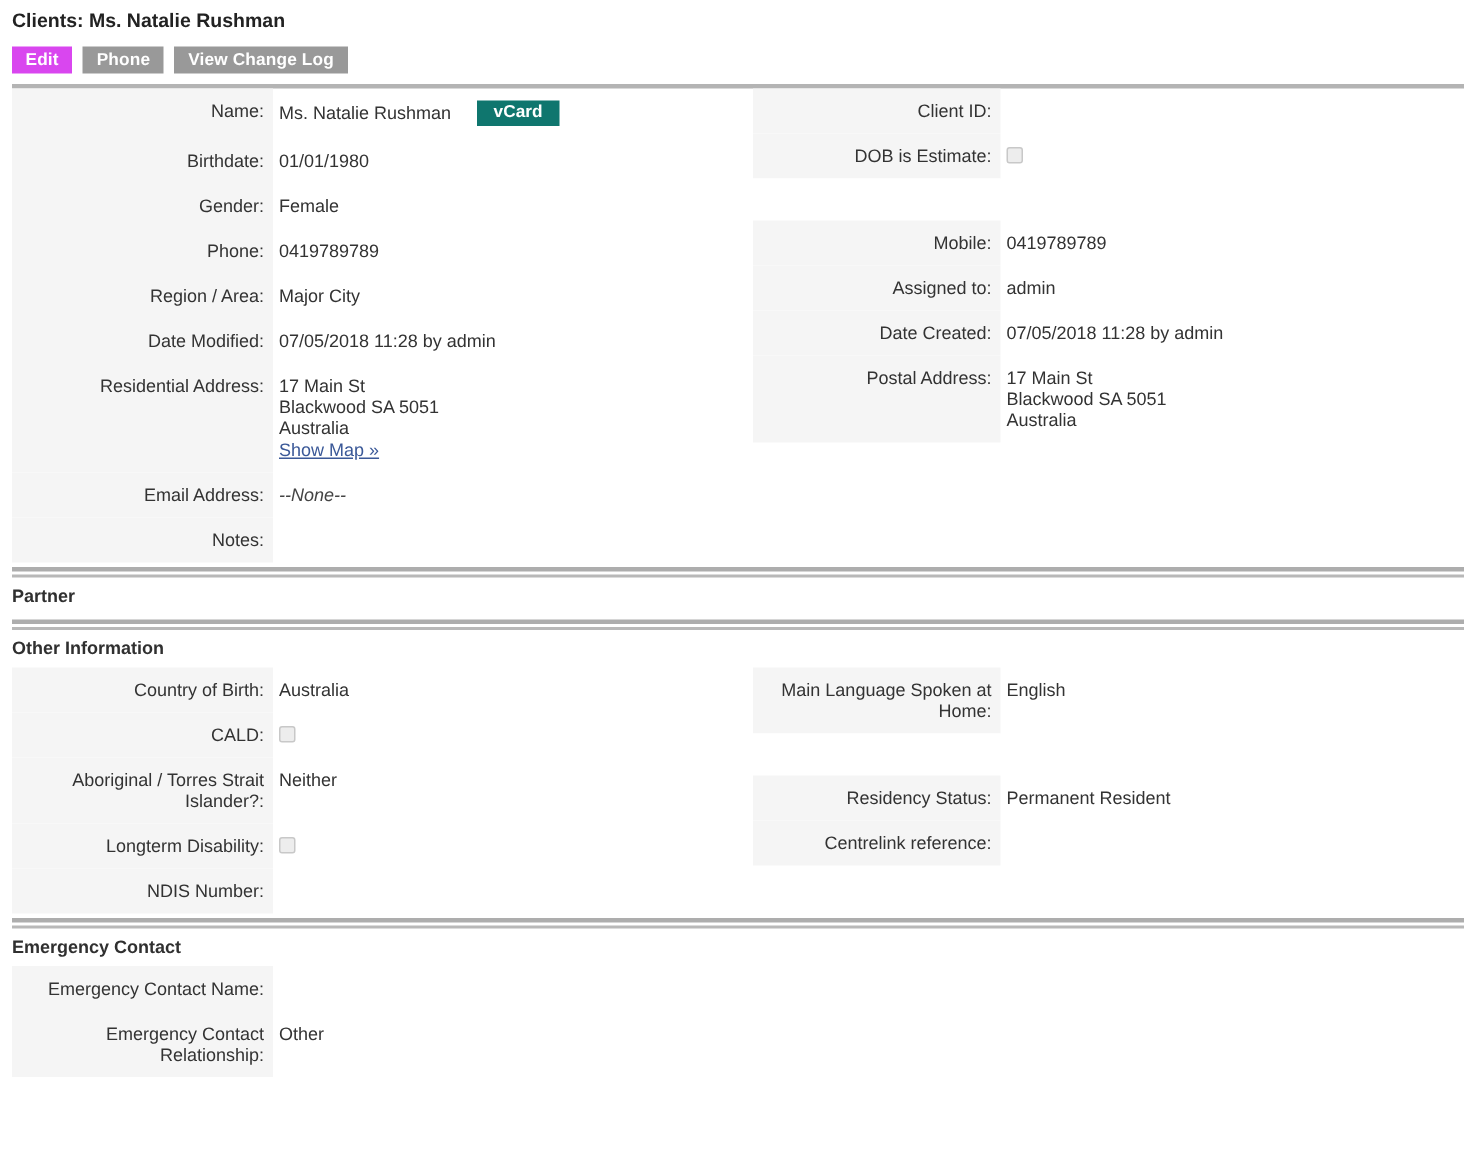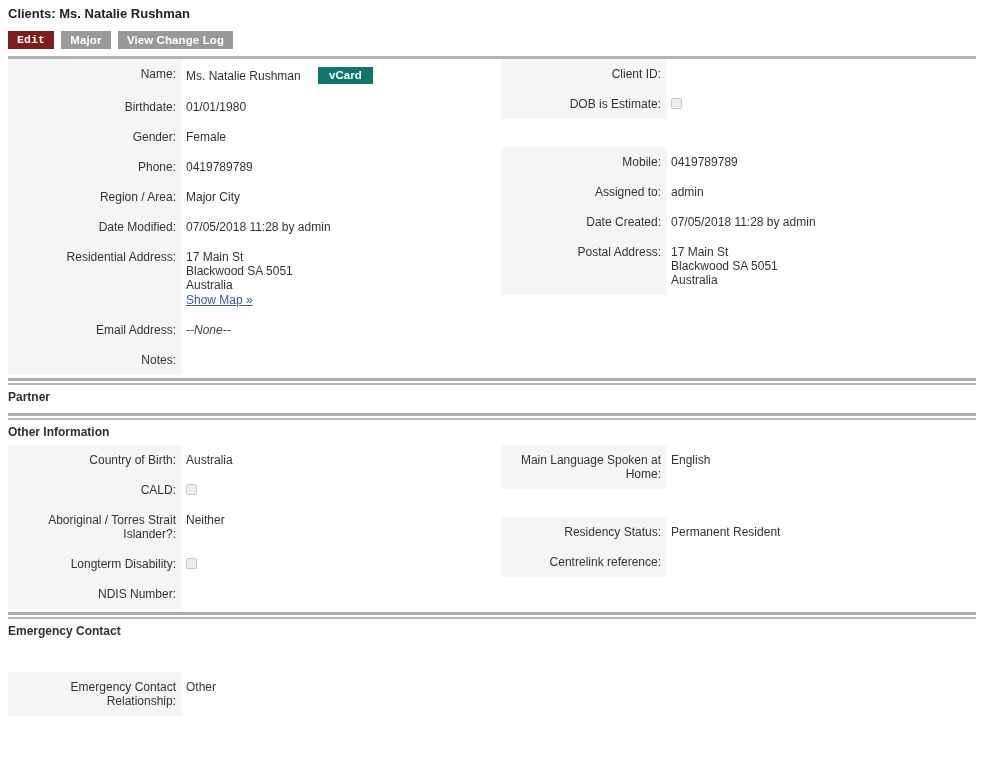--- a/index.html
+++ b/index.html
@@ -46,21 +46,21 @@
     color: #ffffff;
     background: #999999;
     border: 0;
     margin-right: 4px;
     vertical-align: top;
     text-align: center;
     cursor: pointer;
     font-family: "Liberation Sans", sans-serif;
     letter-spacing: 0.1px;
   }
-  .btn.primary { background: #7f1d1d; font-family: Liberation Mono, monospace; }
+  .btn.primary { background: #d946ef; }
 
   
   .rule-top {
     margin: 7px 8px 0 8px;
     height: 3px;
     background: #b4b4b4;
   }
   .rule-double {
     margin: 0 8px;
     padding-top: 3px;
@@ -173,21 +173,21 @@
 </style>
 </head>
 <body>
 
 <div class="page">
 
   <div class="page-title">Clients: Ms. Natalie Rushman</div>
 
   <div class="action-bar">
     <span class="btn primary">Edit</span>
-    <span class="btn">Major</span>
+    <span class="btn">Phone</span>
     <span class="btn">View Change Log</span>
   </div>
 
   <div class="rule-top"></div>
 
   <div class="detail-block">
 
     <div class="col left">
 
       <div class="frow">
@@ -355,20 +355,21 @@
 
   <div class="rule-double">
     <div class="thick"></div>
       <div class="thin"></div>
   </div>
   <div class="section-heading">Emergency Contact</div>
 
   <div class="detail-block">
     <div class="col left">
       <div class="frow">
+        <div class="flabel">Emergency Contact Name:</div>
         <div class="fvalue"></div>
       </div>
       <div class="frow">
         <div class="flabel">Emergency Contact Relationship:</div>
         <div class="fvalue">Other</div>
       </div>
     </div>
     <div class="col right">
       <div class="frow">
         <div class="fvalue"></div>

